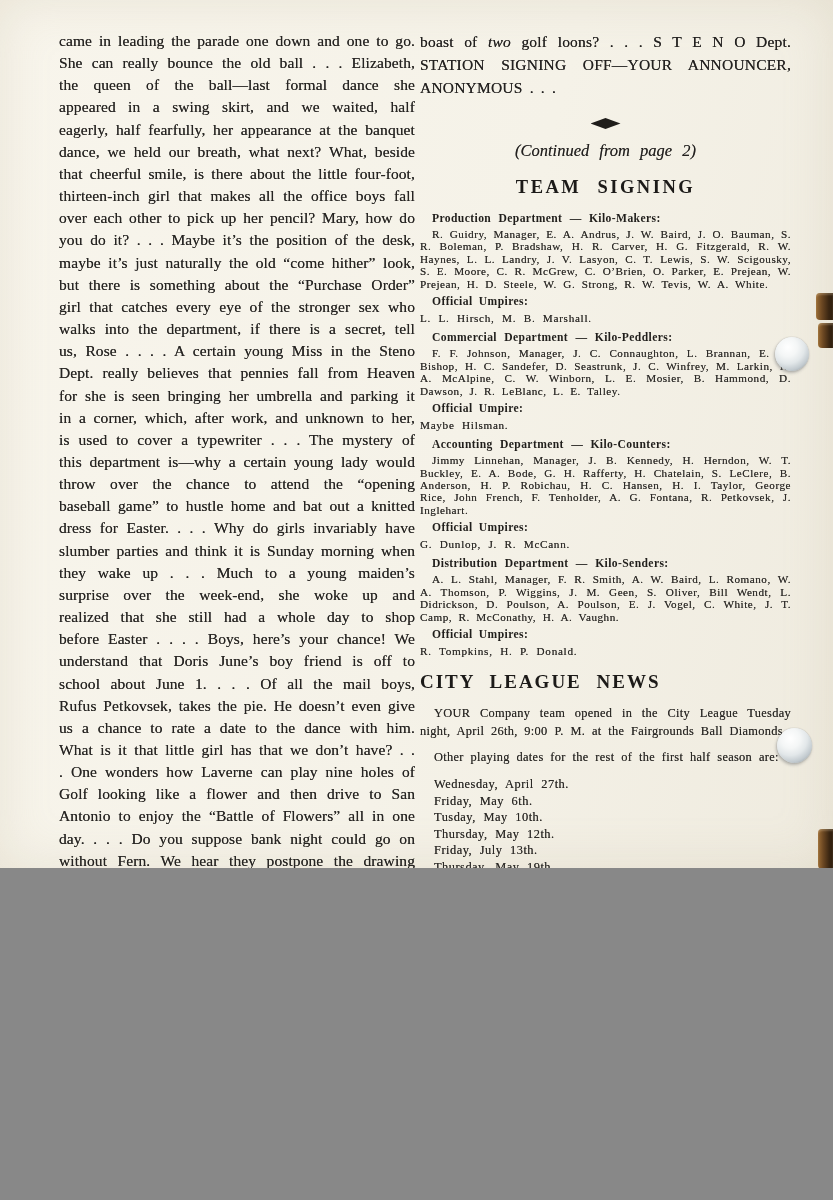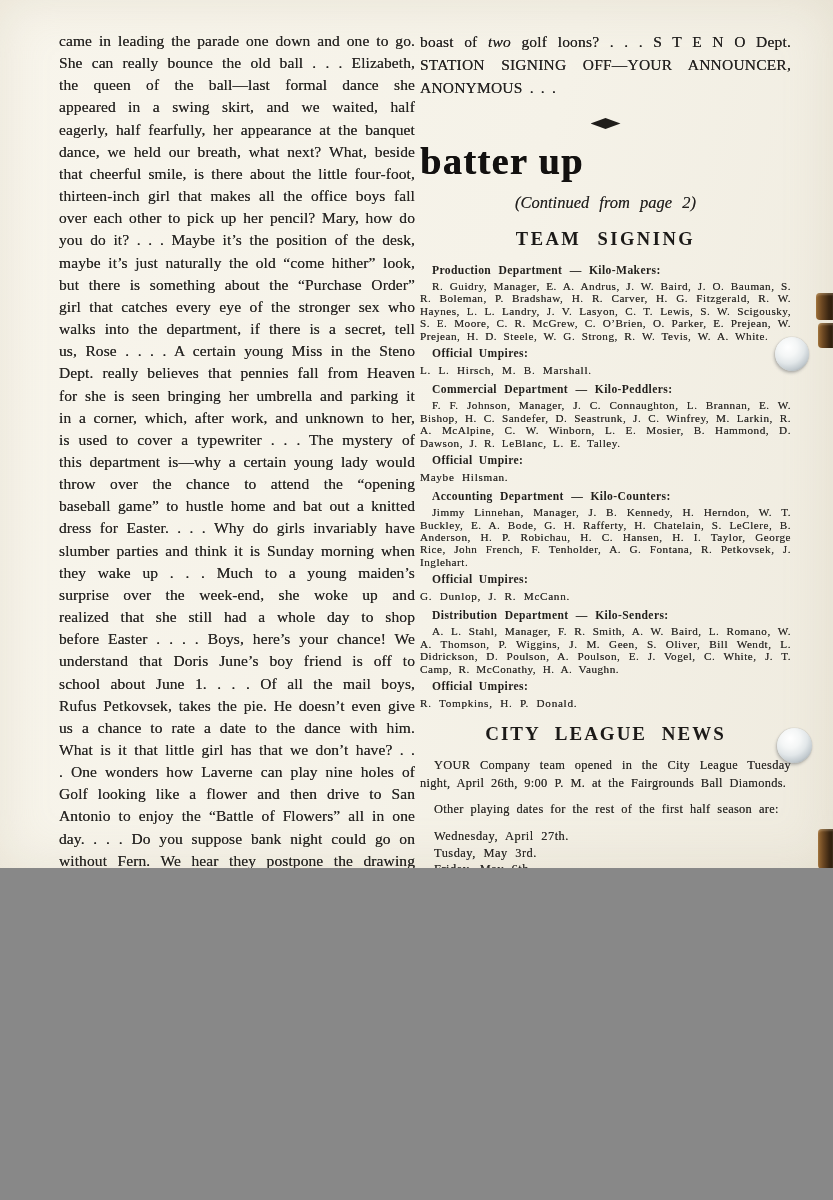--- a/index.html
+++ b/index.html
@@ -64,21 +64,21 @@
   }
   .official-label{
     font-size:11.6px;font-weight:bold;color:#201e1b;
     letter-spacing:.4px;word-spacing:3px;text-indent:12px;margin:5px 0 4px;
   }
   .official-names{
     font-size:11.2px;color:#2e2c29;letter-spacing:.7px;word-spacing:4px;
     margin:0 0 3px;text-shadow:0 0 .45px rgba(40,38,35,.75);
   }
   .city-heading{
-    text-align:center;font-size:19px;font-weight:bold;color:#1c1a18;
+    text-align:left;font-size:19px;font-weight:bold;color:#1c1a18;
     letter-spacing:2px;word-spacing:8px;margin:14px 0 12px;
   }
   .city-para{
     font-size:12.4px;line-height:17.6px;text-align:justify;
     letter-spacing:.3px;word-spacing:3.4px;color:#2b2926;
     text-indent:14px;margin:0 0 9px;
     text-shadow:0 0 .45px rgba(40,38,35,.7);
   }
   .date-line{
     font-size:12.4px;line-height:16.6px;padding-left:14px;
@@ -116,21 +116,20 @@
   <div class="col-left">came in leading the parade one down and one to go. She can really bounce the old ball . . . Elizabeth, the queen of the ball—last formal dance she appeared in a swing skirt, and we waited, half eagerly, half fearfully, her appearance at the banquet dance, we held our breath, what next? What, beside that cheerful smile, is there about the little four-foot, thirteen-inch girl that makes all the office boys fall over each other to pick up her pencil? Mary, how do you do it? . . . Maybe it’s the position of the desk, maybe it’s just naturally the old “come hither” look, but there is something about the “Purchase Order” girl that catches every eye of the stronger sex who walks into the department, if there is a secret, tell us, Rose . . . . A certain young Miss in the Steno Dept. really believes that pennies fall from Heaven for she is seen bringing her umbrella and parking it in a corner, which, after work, and unknown to her, is used to cover a typewriter . . . The mystery of this department is—why a certain young lady would throw over the chance to attend the “opening baseball game” to hustle home and bat out a knitted dress for Easter. . . . Why do girls invariably have slumber parties and think it is Sunday morning when they wake up . . . Much to a young maiden’s surprise over the week-end, she woke up and realized that she still had a whole day to shop before Easter . . . . Boys, here’s your chance! We understand that Doris June’s boy friend is off to school about June 1. . . . Of all the mail boys, Rufus Petkovsek, takes the pie. He doesn’t even give us a chance to rate a date to the dance with him. What is it that little girl has that we don’t have? . . . One wonders how Laverne can play nine holes of Golf looking like a flower and then drive to San Antonio to enjoy the “Battle of Flowers” all in one day. . . . Do you suppose bank night could go on without Fern. We hear they postpone the drawing when she can’t attend. . . . What other department can</div>
 
   <div class="col-right">
 
     <p class="signoff" style="margin:0;"><span>boast of </span><em>two</em><span> golf loons? . . . S T E N O Dept. STATION SIGNING OFF—YOUR ANNOUNCER, ANONYMOUS . . .</span></p>
 
     <div class="ornament-row">
       <span class="diamond"></span>
     </div>
 
-    <h1 class="article-title">batter up</h1>
 
     <div class="continued">(Continued from page 2)</div>
 
     <h2 class="rosters-heading">TEAM SIGNING</h2>
 
     <div>
       <div class="dept-heading">Production Department — Kilo-Makers:</div>
       <div class="roster-body">R. Guidry, Manager, E. A. Andrus, J. W. Baird, J. O. Bauman, S. R. Boleman, P. Bradshaw, H. R. Carver, H. G. Fitzgerald, R. W. Haynes, L. L. Landry, J. V. Lasyon, C. T. Lewis, S. W. Scigousky, S. E. Moore, C. R. McGrew, C. O’Brien, O. Parker, E. Prejean, W. Prejean, H. D. Steele, W. G. Strong, R. W. Tevis, W. A. White.</div>
       <div class="official-label">Official Umpires:</div>
       <div class="official-names">L. L. Hirsch, M. B. Marshall.</div>
@@ -158,21 +157,20 @@
     </div>
 
 
     <h2 class="city-heading">CITY LEAGUE NEWS</h2>
 
     <div class="city-para">YOUR Company team opened in the City League Tuesday night, April 26th, 9:00 P. M. at the Fairgrounds Ball Diamonds.</div>
     <div class="city-para">Other playing dates for the rest of the first half season are:</div>
 
     <div>
       <div class="date-line">Wednesday, April 27th.</div>
-      <div class="date-line">Tusday, May 3rd.</div>
       <div class="date-line">Friday, May 6th.</div>
       <div class="date-line">Tusday, May 10th.</div>
       <div class="date-line">Thursday, May 12th.</div>
       <div class="date-line">Friday, July 13th.</div>
       <div class="date-line">Thursday, May 19th.</div>
       <div class="date-line">Tuesday, May 24th.</div>
       <div class="date-line">Thursday, May 26th.</div>
     </div>
 
   </div>

